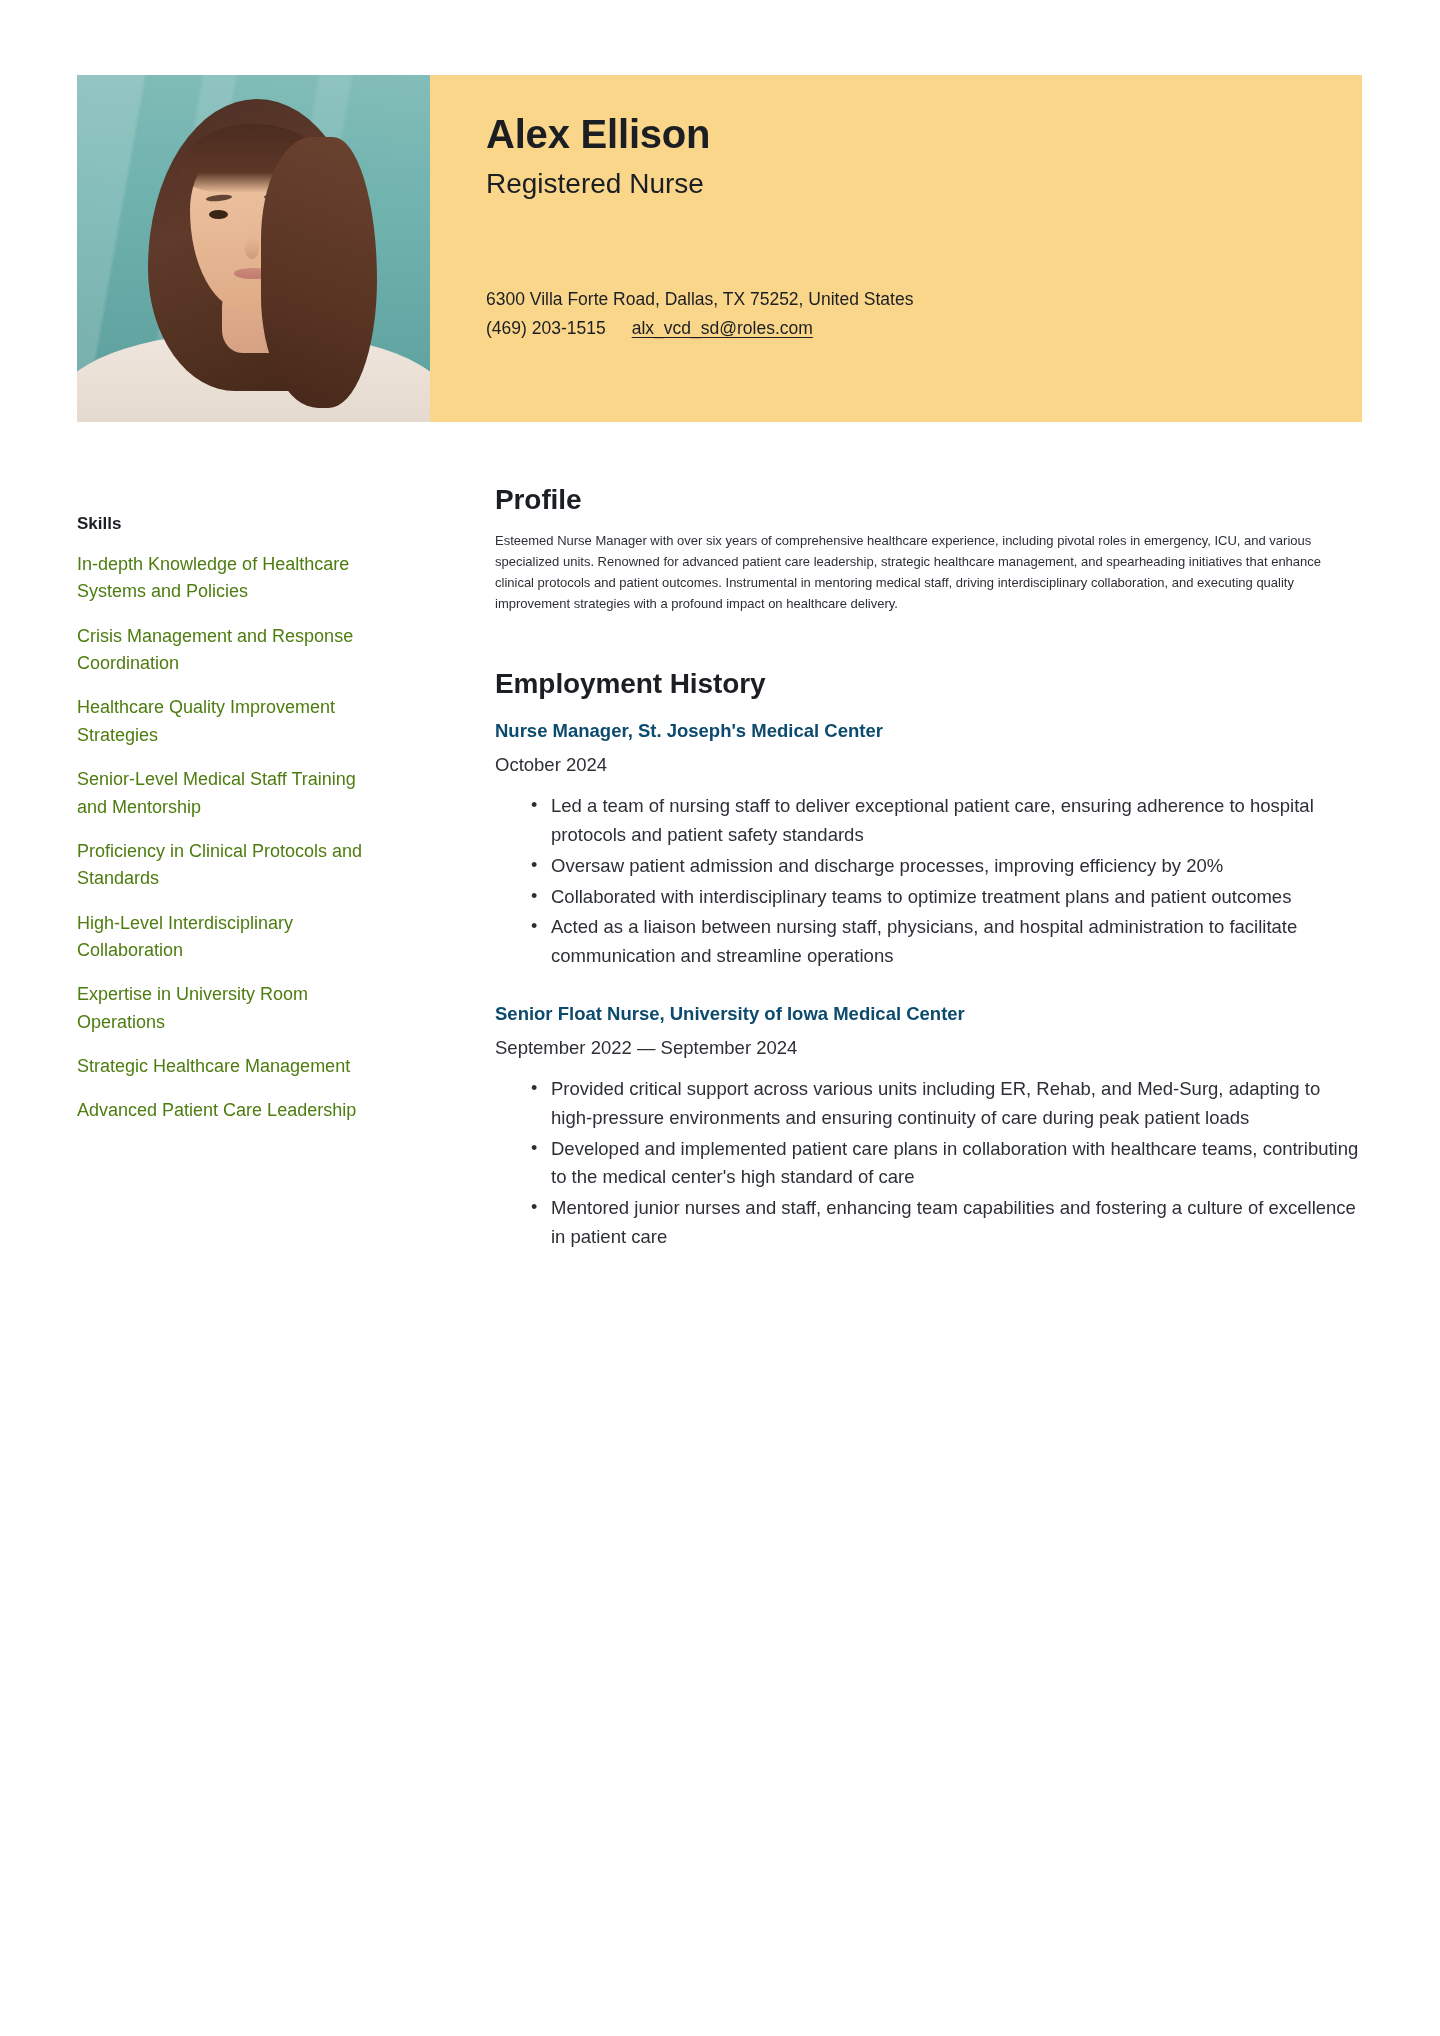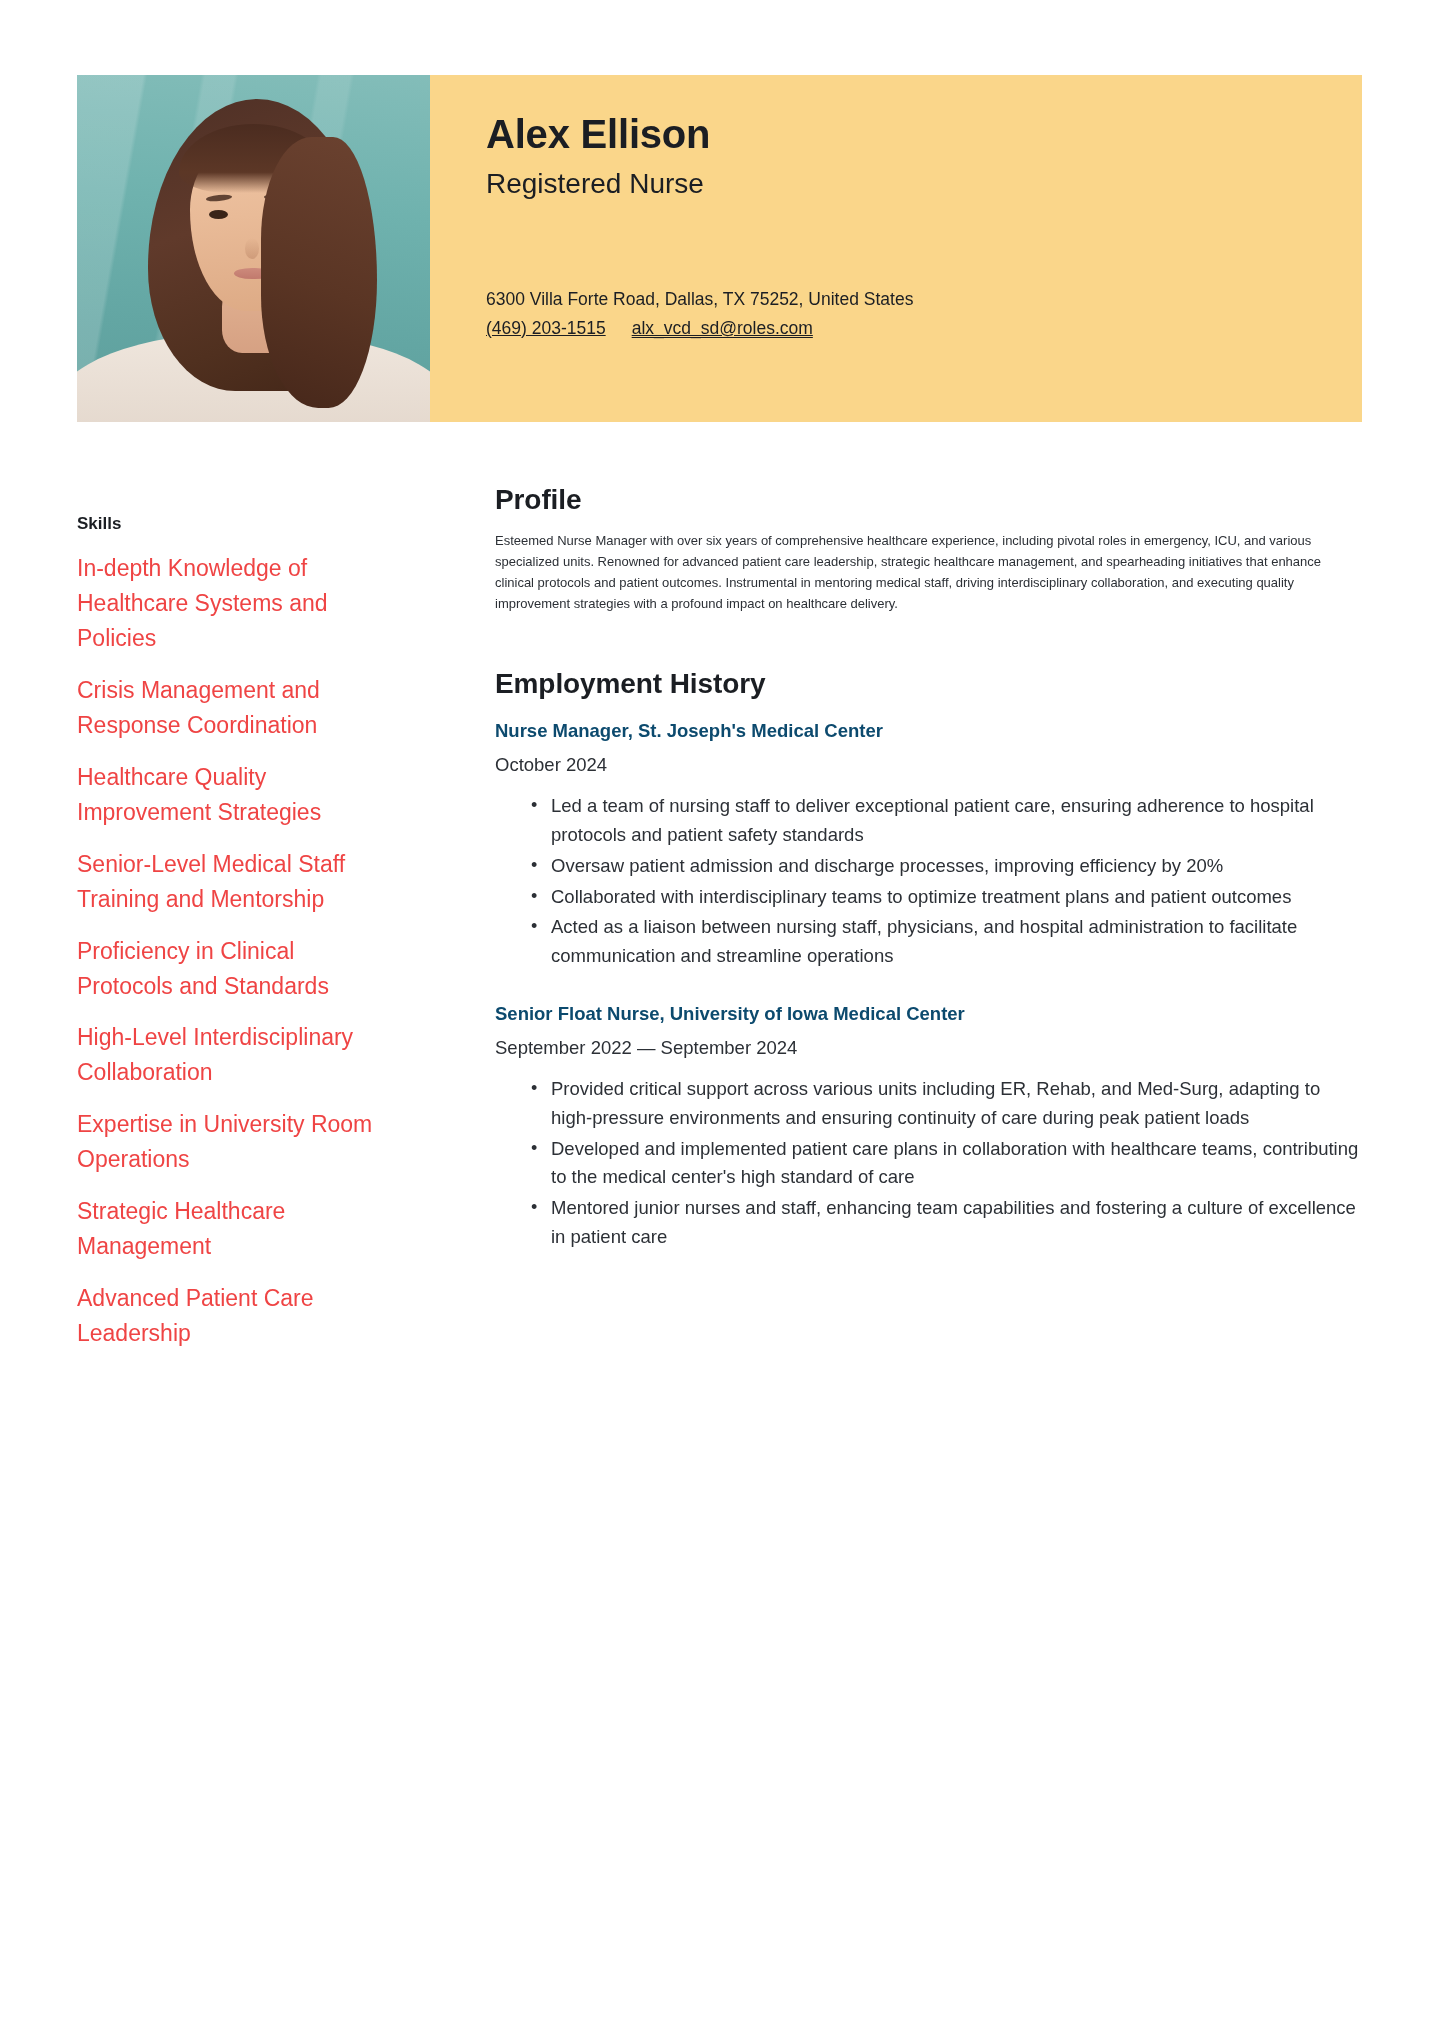--- a/index.html
+++ b/index.html
@@ -156,21 +156,20 @@
     left: 56px;
     top: 210px;
     font-size: 17.5px;
     line-height: 1.65;
     color: #1b1e23;
   }
   .contact-row-2 {
     display: flex;
     gap: 26px;
     align-items: center;
-    text-decoration: underline;
   }
   .email {
     text-decoration: underline;
     text-underline-offset: 3px;
     color: #1b1e23;
   }
 
   
   .body-area {
     position: absolute;
@@ -188,23 +187,23 @@
   }
 
   .sidebar-title {
     font-size: 17px;
     font-weight: 700;
     color: #1b1e23;
     margin-bottom: 17px;
   }
 
   .skill {
-    font-size: 23px;
+    font-size: 18px;
     line-height: 1.52;
-    color: #ef4444;
+    color: #4d7c0f;
     margin-bottom: 17px;
   }
 
   .main {
     position: absolute;
     left: 495px;
     top: 4px;
     width: 865px;
   }
 

